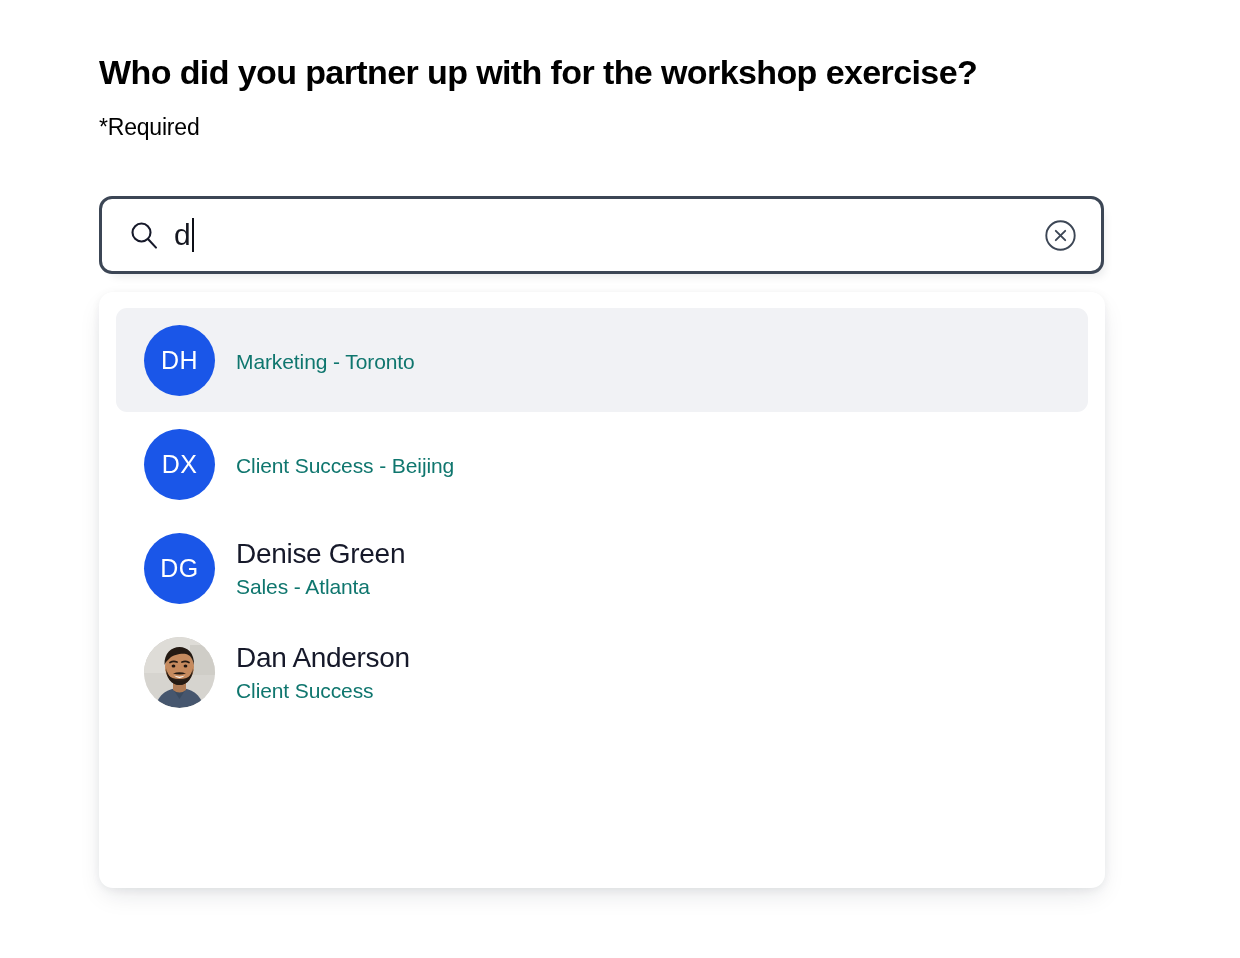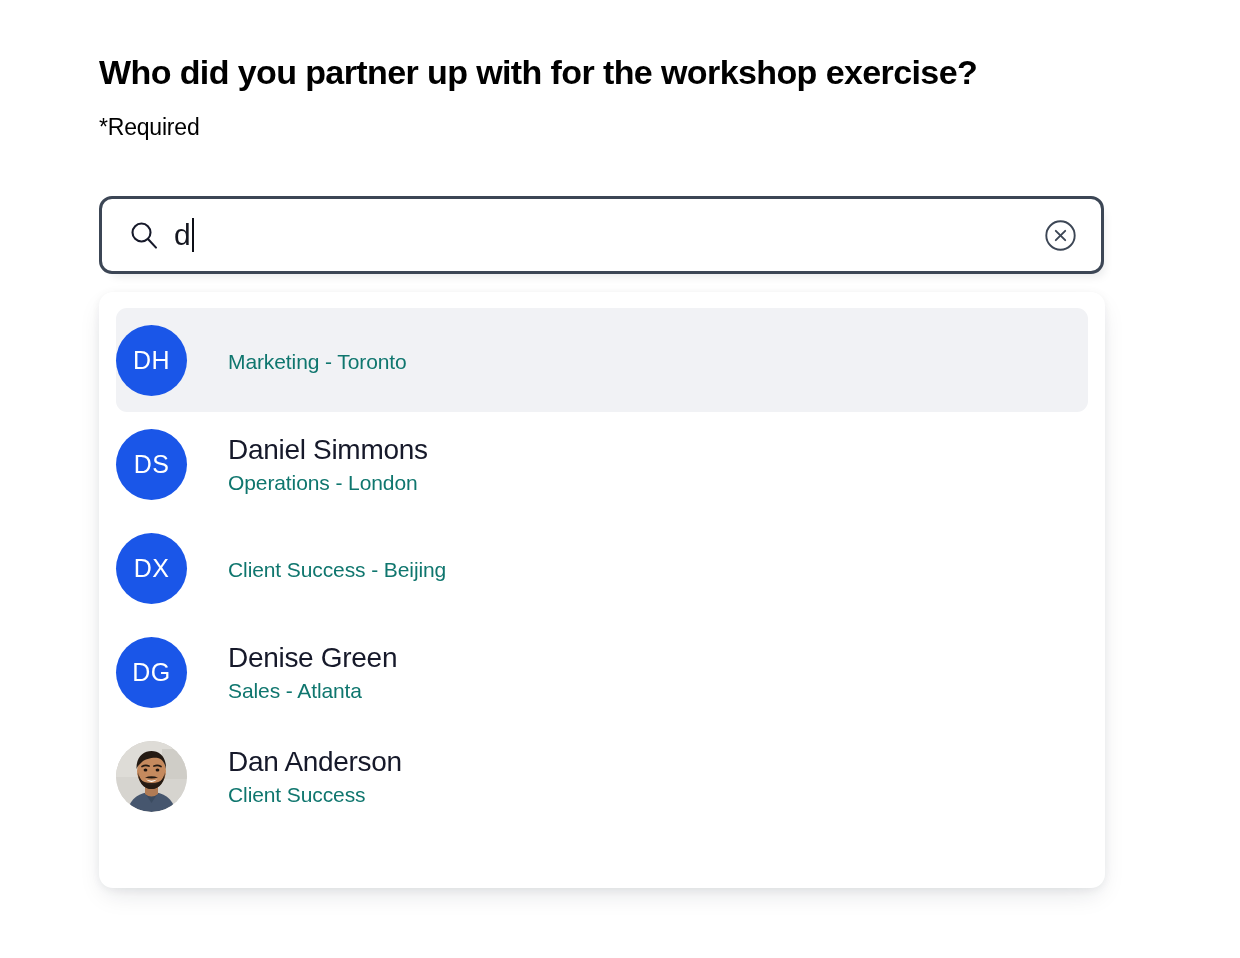--- a/index.html
+++ b/index.html
@@ -121,24 +121,24 @@
     overflow: hidden;
   }
 
   .result-row {
     position: relative;
     margin: 0 17px;
     height: 104px;
     border-radius: 11px;
     display: flex;
     align-items: center;
+    padding-left: 28px;
     box-sizing: border-box;
     cursor: pointer;
     background: transparent;
-    gap: 20px;
   }
   .result-row.is-highlighted {
     background: #f1f2f5;
   }
 
   .avatar {
     width: 71px;
     height: 71px;
     border-radius: 50%;
     flex: 0 0 auto;
@@ -218,29 +218,20 @@
 
     <div class="result-row is-highlighted">
       <div class="avatar initials">
         <span class="initials-text">DH</span>
       </div>
       <div class="result-text">
         <div class="result-meta">Marketing - Toronto</div>
       </div>
     </div>
 
-    <div class="result-row">
-      <div class="avatar initials">
-        <span class="initials-text">DS</span>
-      </div>
-      <div class="result-text">
-        <div class="result-name">Daniel Simmons</div>
-        <div class="result-meta">Operations - London</div>
-      </div>
-    </div>
 
     <div class="result-row">
       <div class="avatar initials">
         <span class="initials-text">DX</span>
       </div>
       <div class="result-text">
         <div class="result-meta">Client Success - Beijing</div>
       </div>
     </div>
 

